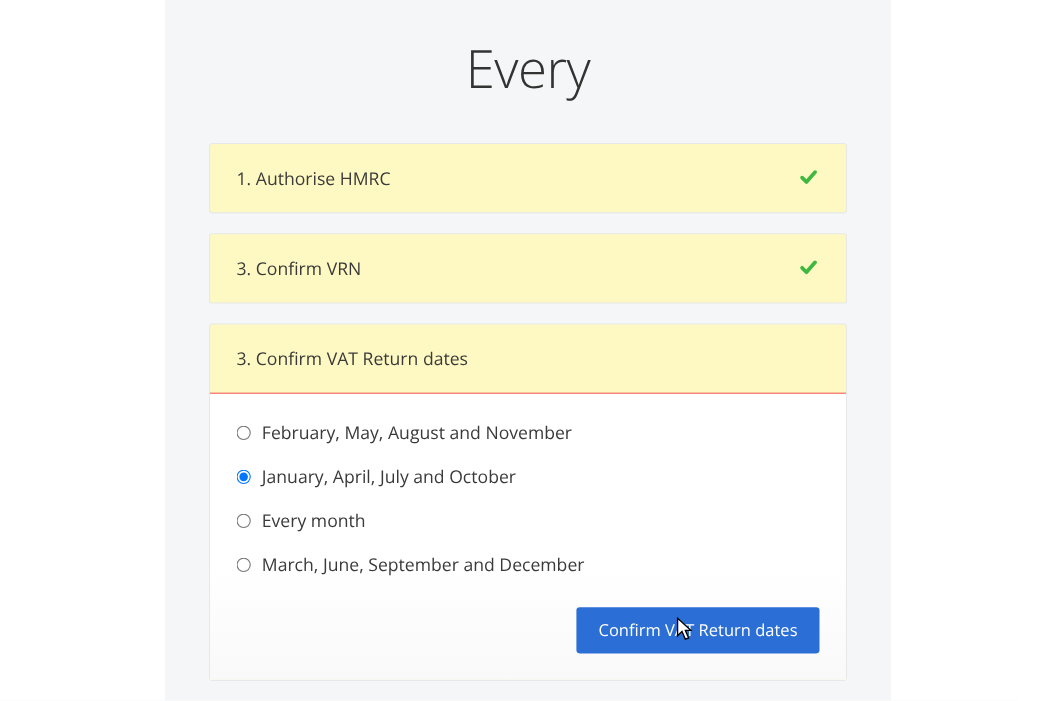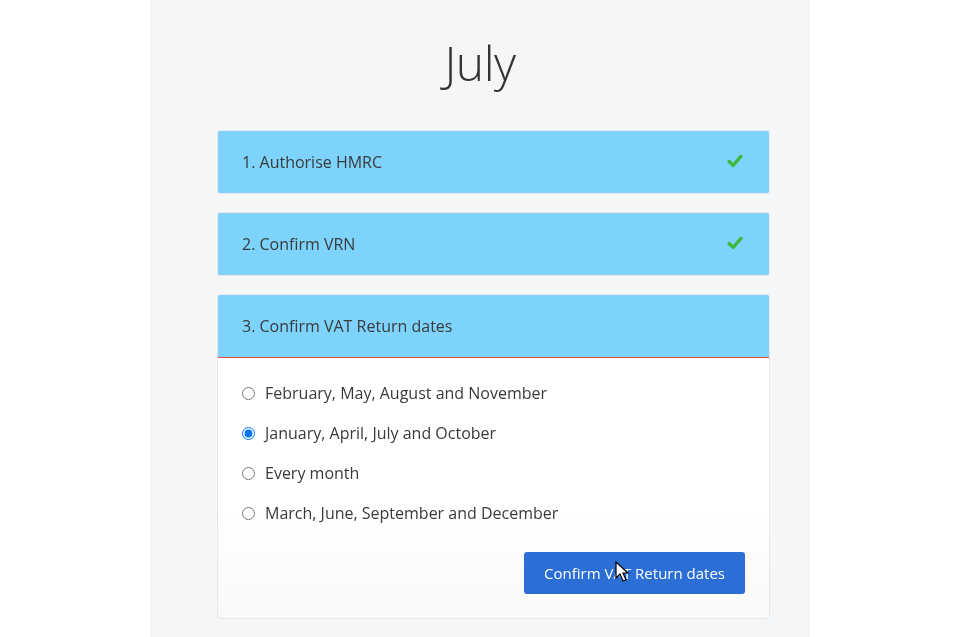--- a/index.html
+++ b/index.html
@@ -28,25 +28,24 @@
     .page-title {
       text-align: center;
       font-size: 48px;
       font-weight: 300;
       color: #333333;
       margin-bottom: 35px;
       letter-spacing: -0.5px;
     }
     
     .step-card {
-      background: #7dd3fc;
+      background: #fef9c3;
       border: 1px solid #e8e8e8;
       border-radius: 3px;
       margin-bottom: 18px;
-      margin-left: 27px;
     }
     
     .step-card.collapsed {
       display: flex;
       align-items: center;
       justify-content: space-between;
       padding: 20px 24px;
     }
     
     .step-title {
@@ -126,33 +125,33 @@
       left: 612px;
       top: 560px;
       z-index: 100;
     }
   </style>
 </head>
 <body>
 
 <div class="page-container">
 
-  <h1 class="page-title">July</h1>
+  <h1 class="page-title">Every</h1>
 
   <div class="step-card collapsed">
     <span class="step-title">1. Authorise HMRC</span>
     <span class="check-icon">
       <svg viewBox="0 0 16 16" fill="currentColor">
         <path d="M13.485 1.929a1.5 1.5 0 0 1 .086 2.12l-7 8a1.5 1.5 0 0 1-2.2.06l-3.5-3.5a1.5 1.5 0 1 1 2.122-2.122l2.364 2.364 5.908-6.75a1.5 1.5 0 0 1 2.12-.086z"></path>
       </svg>
     </span>
   </div>
 
   <div class="step-card collapsed">
-    <span class="step-title">2. Confirm VRN</span>
+    <span class="step-title">3. Confirm VRN</span>
     <span class="check-icon">
       <svg viewBox="0 0 16 16" fill="currentColor">
         <path d="M13.485 1.929a1.5 1.5 0 0 1 .086 2.12l-7 8a1.5 1.5 0 0 1-2.2.06l-3.5-3.5a1.5 1.5 0 1 1 2.122-2.122l2.364 2.364 5.908-6.75a1.5 1.5 0 0 1 2.12-.086z"></path>
       </svg>
     </span>
   </div>
 
   <div class="step-card expanded">
     <div class="step-header">
       <span class="step-title">3. Confirm VAT Return dates</span>

